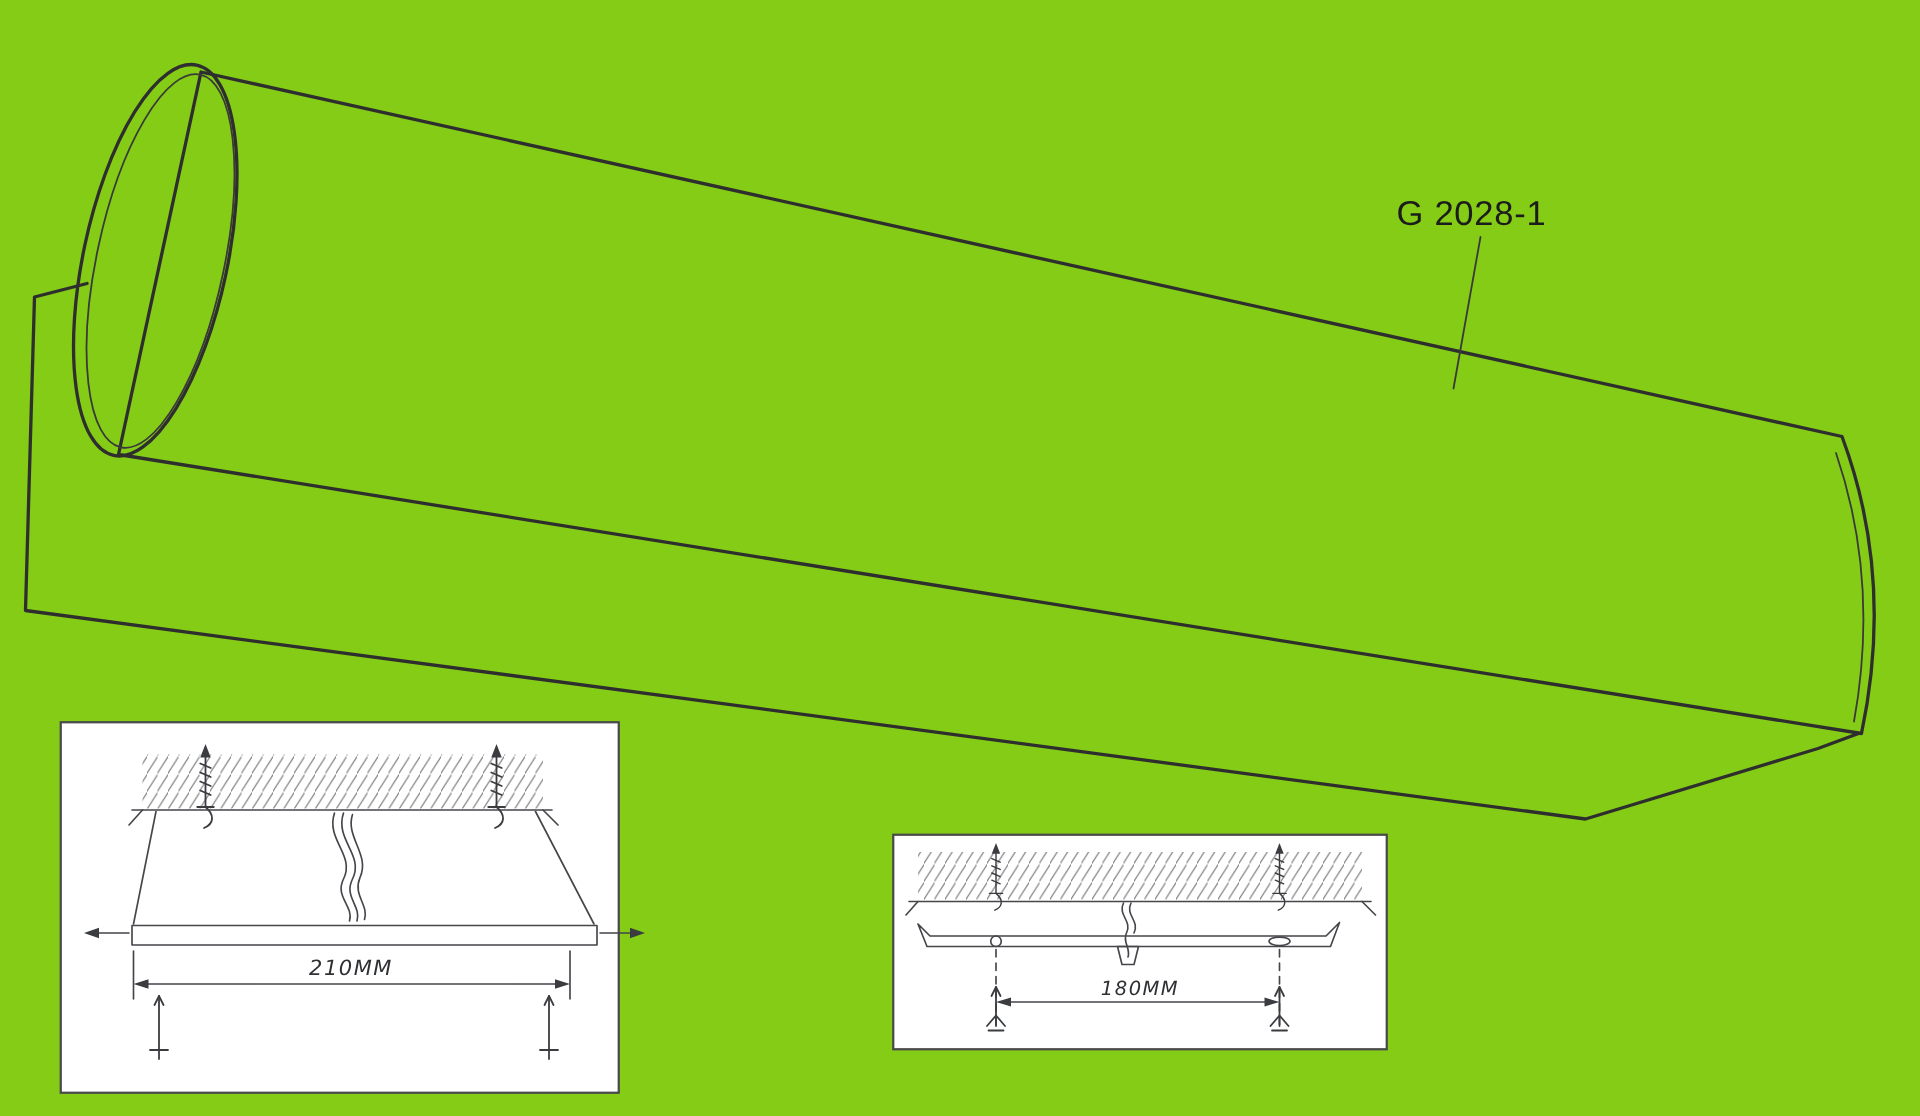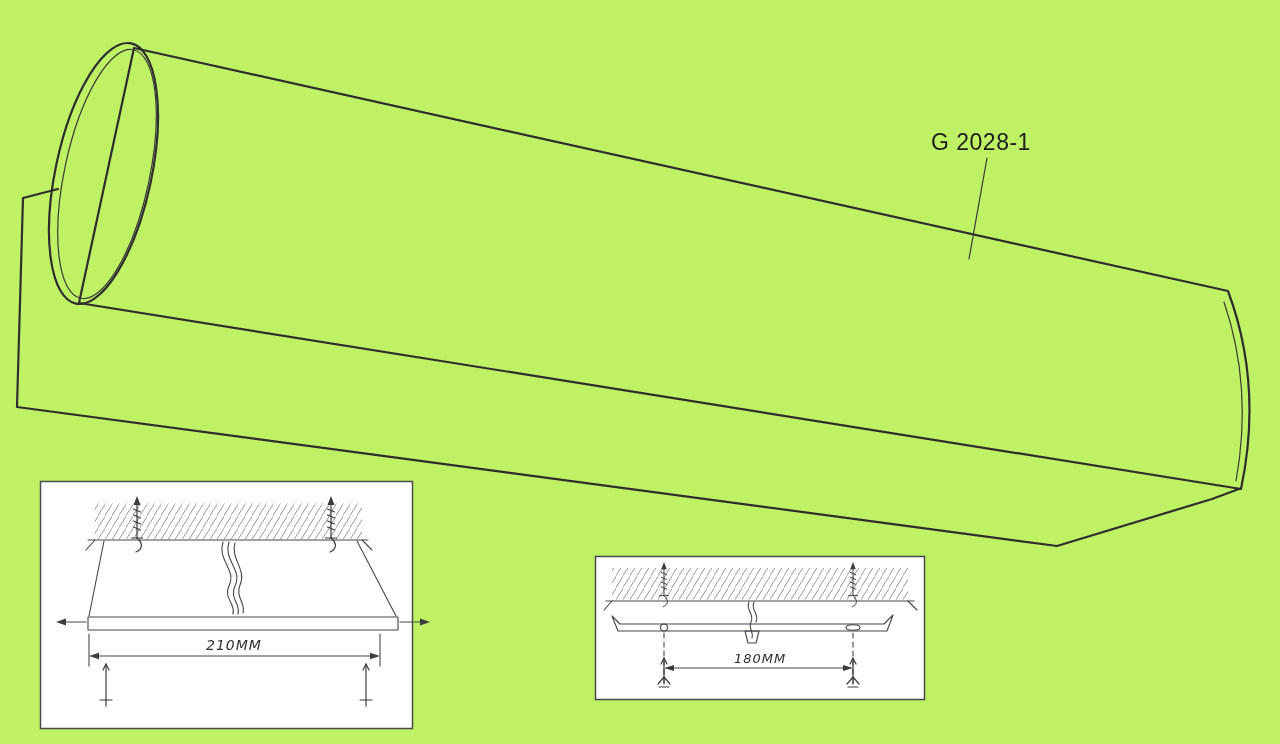--- a/index.html
+++ b/index.html
@@ -4,21 +4,21 @@
 <style>
   html, body {
     margin: 0;
     padding: 0;
     background: #ffffff;
   }
   .canvas {
     position: relative;
     width: 1280px;
     height: 744px;
-    background: #bef264;
+    background: #84cc16;
     overflow: hidden;
   }
   svg { display: block; }
   .ln {
     fill: none;
     stroke: #2e2e2e;
     stroke-width: 2.2;
     stroke-linecap: round;
     stroke-linejoin: round;
   }

